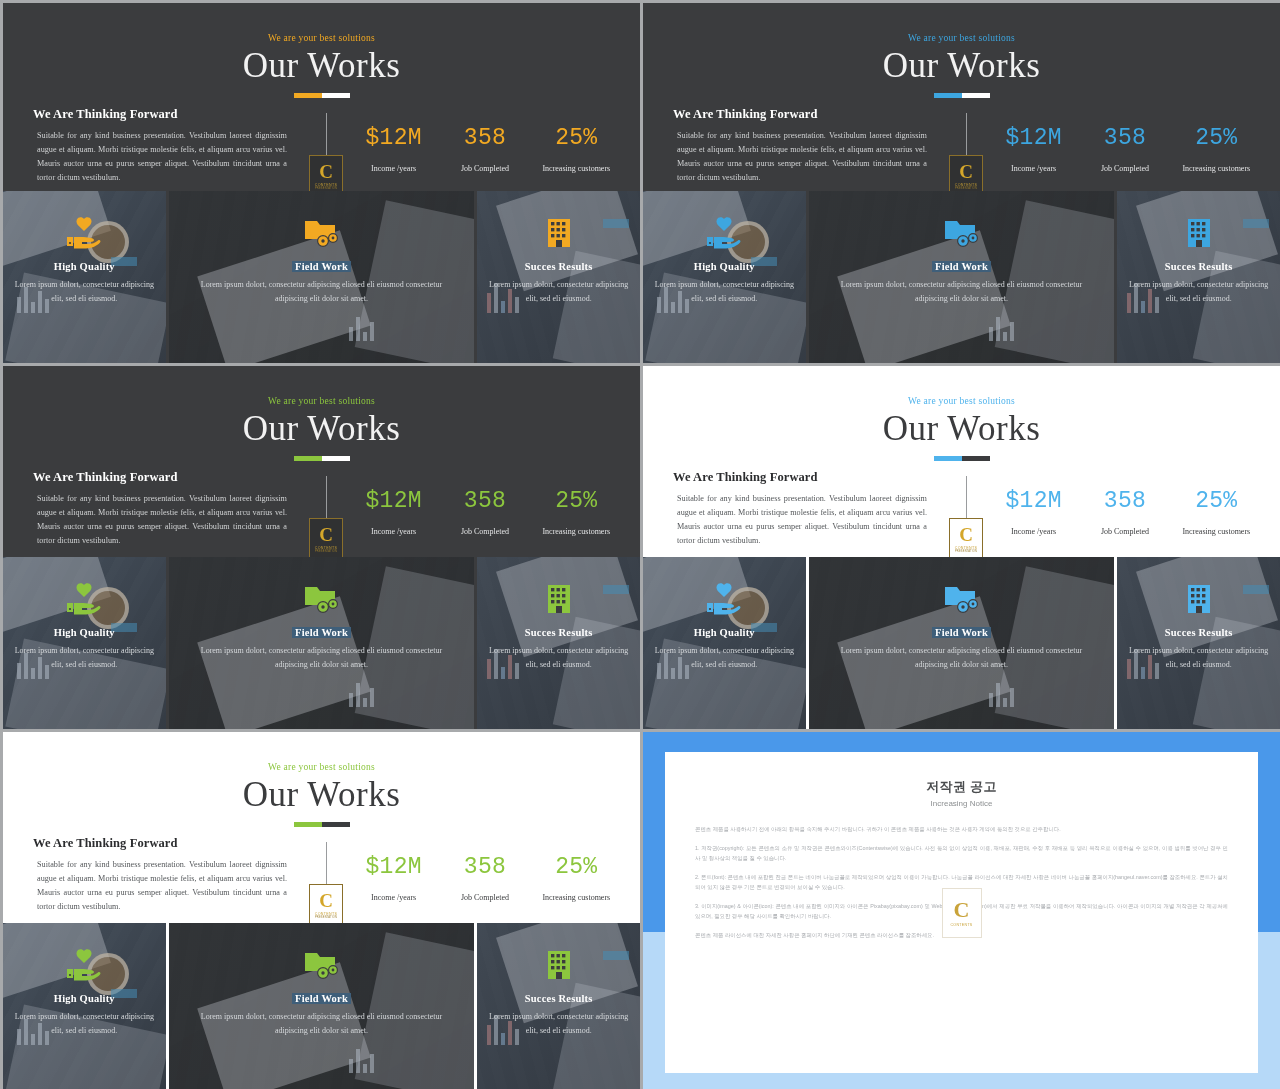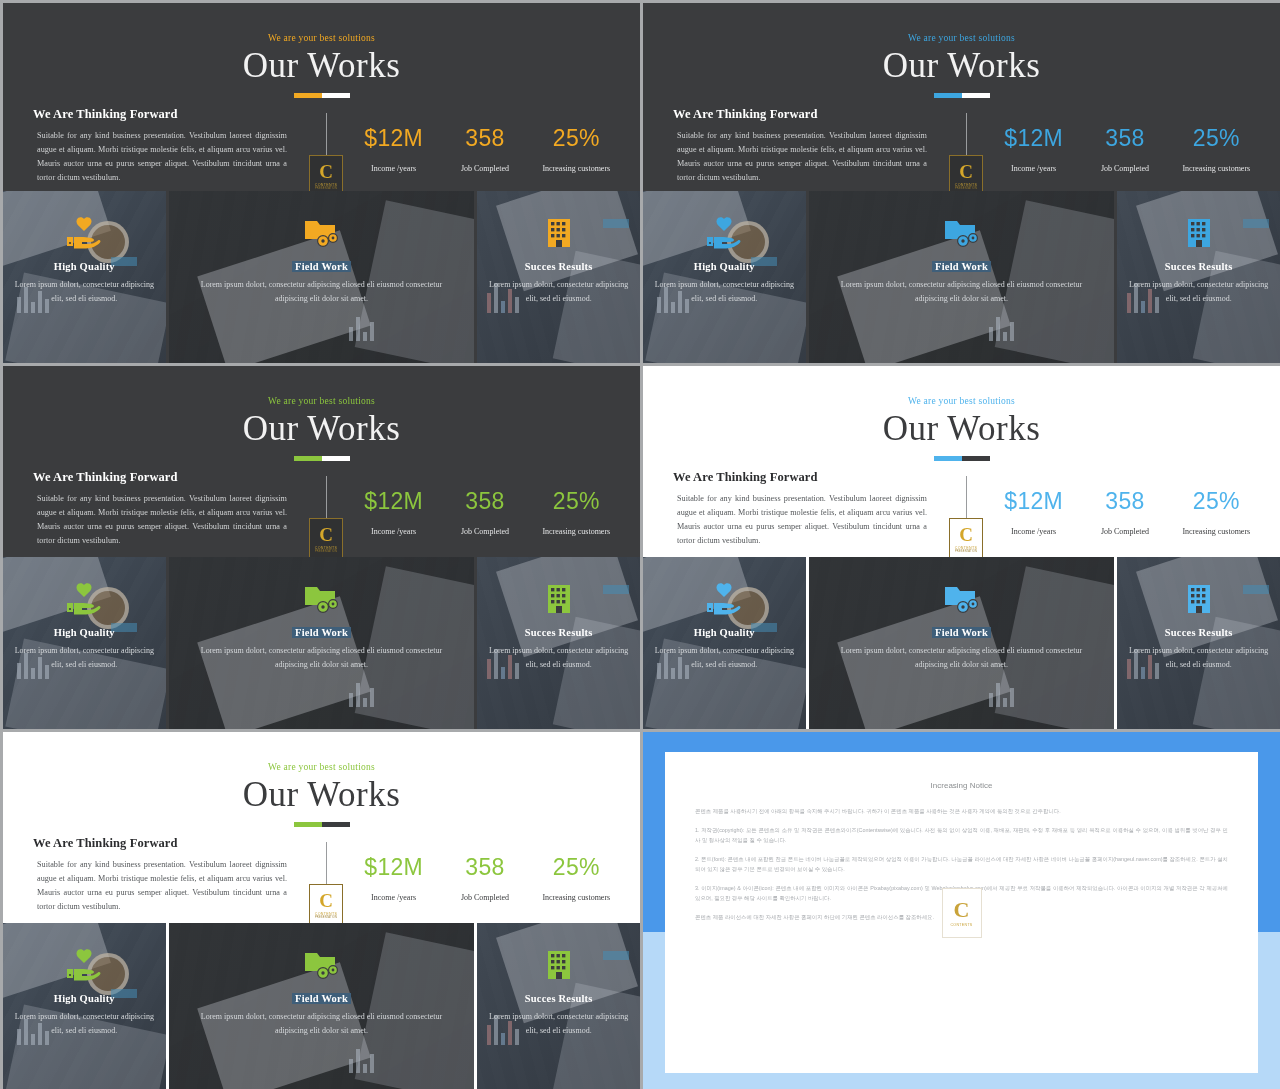--- a/index.html
+++ b/index.html
@@ -119,21 +119,21 @@
   .stats{
     position:absolute;
     left:345px;top:122px;right:18px;
     display:flex;
     justify-content:space-between;
     text-align:center;
   }
   .stat{flex:1;}
   .stat .num{
     font-size:23px;line-height:26px;
-    font-family:Liberation Sans, sans-serif;
+    font-family:Liberation Mono, monospace;
     letter-spacing:.3px;
   }
   .stat .cap{
     font-size:8px;
     margin-top:13px;
     font-family:"Liberation Serif", serif;
   }
   .slide.dark .stat .cap{color:#e3e4e5;}
   .slide.light .stat .cap{color:#3b3c3e;}
 
@@ -923,20 +923,21 @@
           <div class="card-title">Succes Results</div>
           <div class="card-desc">Lorem ipsum dolort, consectetur adipiscing elit, sed eli eiusmod.</div>
         </div>
       </div>
     </div>
   </div>
 
   <div class="copy-slide">
     <div class="band"></div>
     <div class="copy-sheet">
+      <div class="copy-title">저작권 공고</div>
       <div class="copy-sub">Increasing Notice</div>
       <div class="copy-body">
         <p>콘텐츠 제품을 사용하시기 전에 아래의 항목을 숙지해 주시기 바랍니다. 귀하가 이 콘텐츠 제품을 사용하는 것은 사용자 계약에 동의한 것으로 간주합니다.</p>
         <p>1. 저작권(copyright): 모든 콘텐츠의 소유 및 저작권은 콘텐츠와이즈(Contentswise)에 있습니다. 사전 동의 없이 상업적 이용, 재배포, 재판매, 수정 후 재배포 등 영리 목적으로 이용하실 수 없으며, 이용 범위를 벗어난 경우 민사 및 형사상의 책임을 질 수 있습니다.</p>
         <p>2. 폰트(font): 콘텐츠 내에 포함된 한글 폰트는 네이버 나눔글꼴로 제작되었으며 상업적 이용이 가능합니다. 나눔글꼴 라이선스에 대한 자세한 사항은 네이버 나눔글꼴 홈페이지(hangeul.naver.com)를 참조하세요. 폰트가 설치되어 있지 않은 경우 기본 폰트로 변경되어 보이실 수 있습니다.</p>
         <p>3. 이미지(image) &amp; 아이콘(icon): 콘텐츠 내에 포함된 이미지와 아이콘은 Pixabay(pixabay.com) 및 Webalys(webalys.com)에서 제공한 무료 저작물을 이용하여 제작되었습니다. 아이콘과 이미지의 개별 저작권은 각 제공처에 있으며, 필요한 경우 해당 사이트를 확인하시기 바랍니다.</p>
         <p>콘텐츠 제품 라이선스에 대한 자세한 사항은 홈페이지 하단에 기재된 콘텐츠 라이선스를 참조하세요.</p>
       </div>
       <div class="copy-watermark">
         <div class="letter">C</div>

